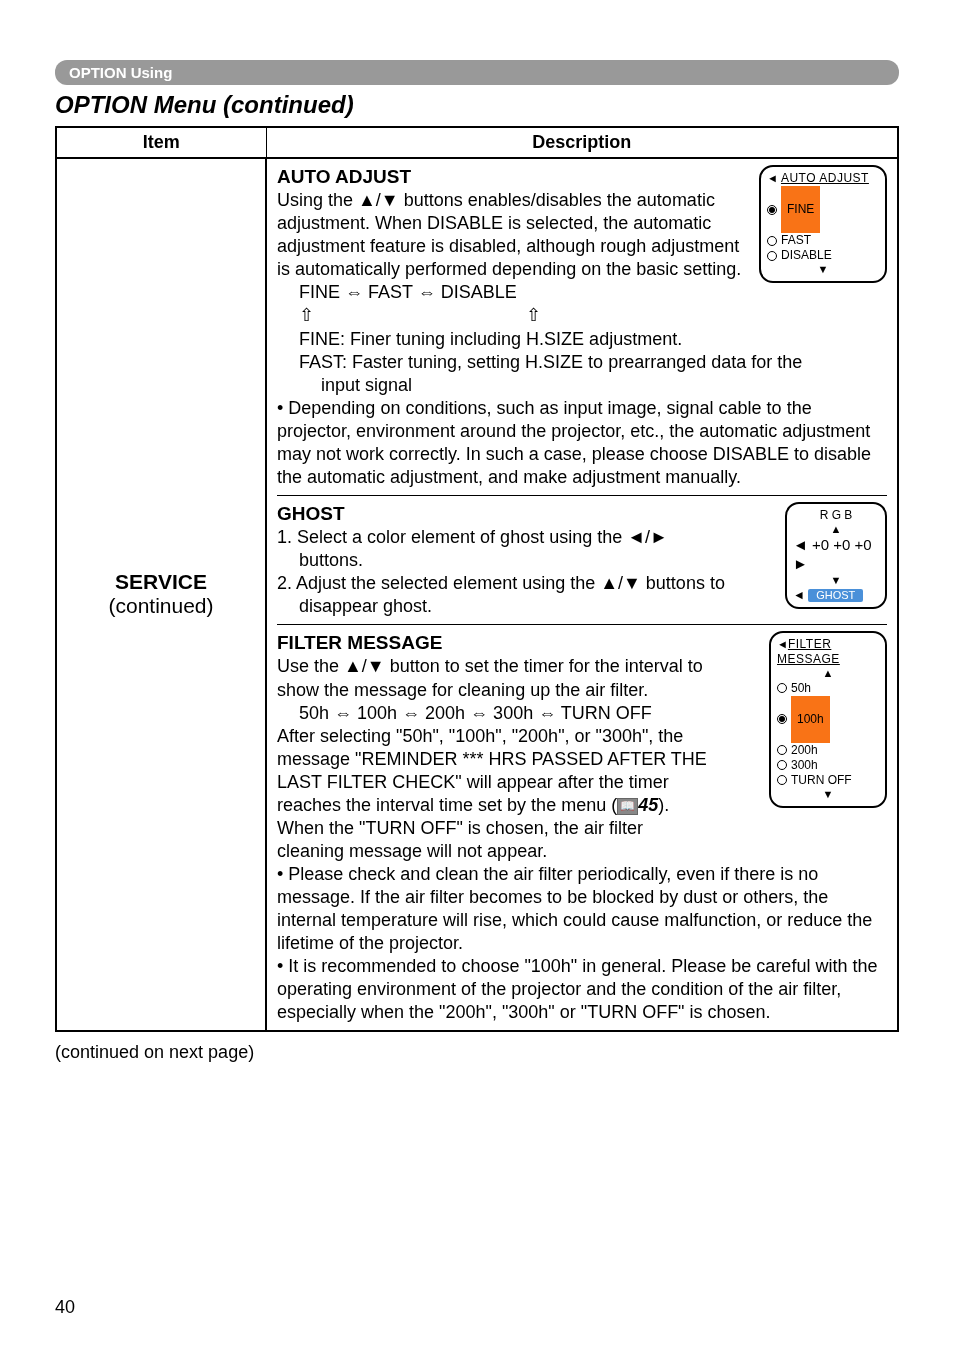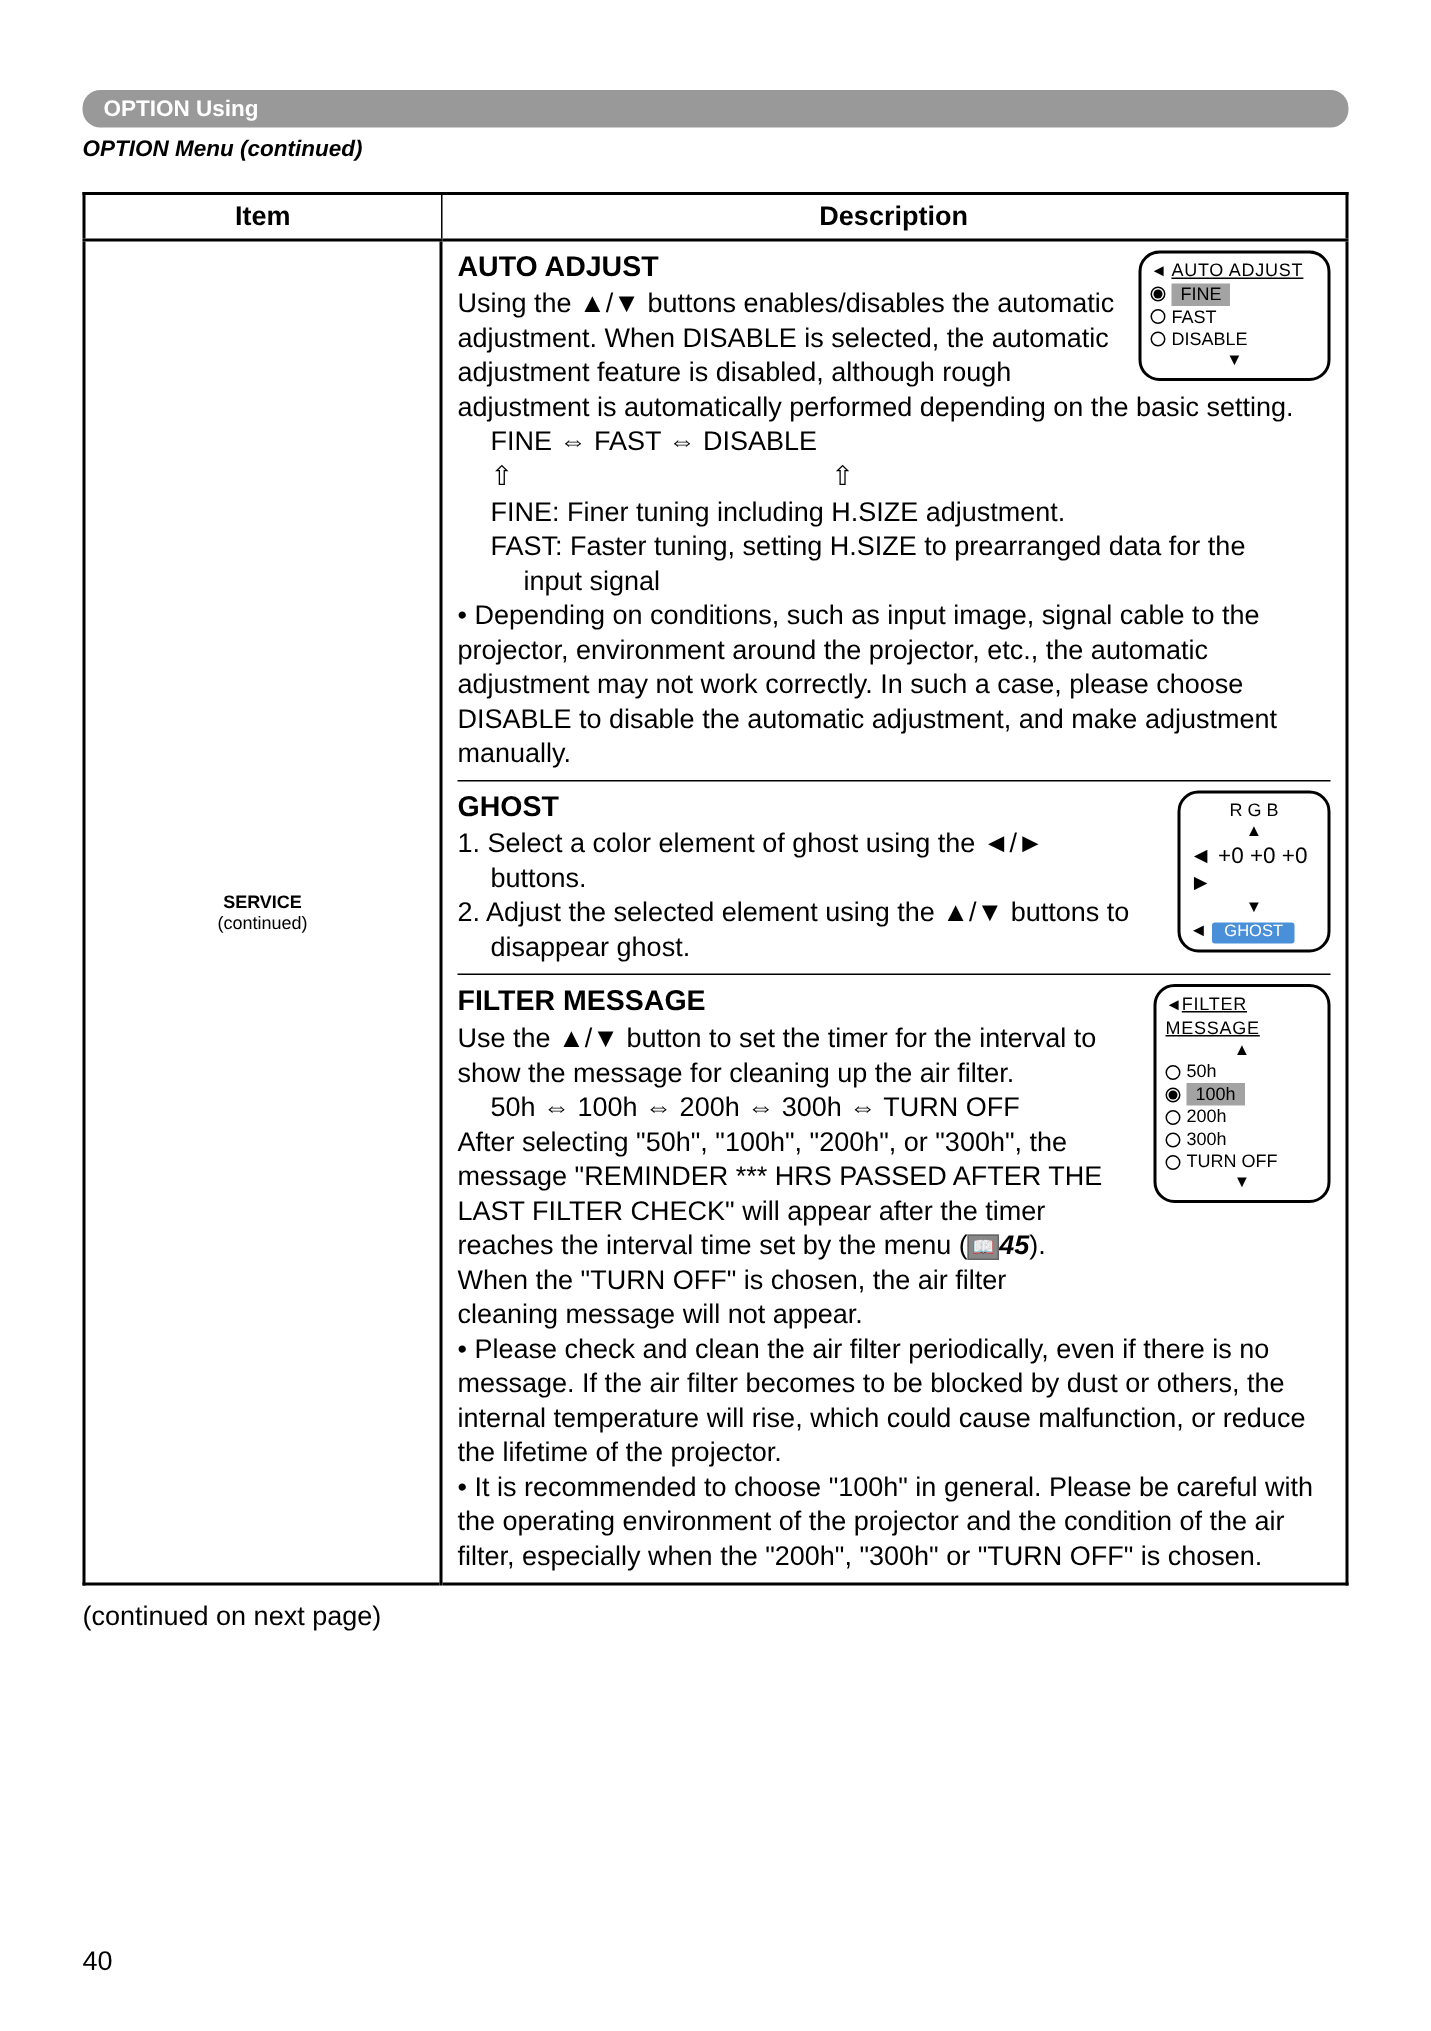--- a/index.html
+++ b/index.html
@@ -17,44 +17,44 @@
     color: #fff;
     font-size: 15px;
     font-weight: bold;
     padding: 4px 14px;
     border-radius: 12px;
     display: inline-block;
     width: 100%;
     margin-bottom: 6px;
   }
   .section-title {
-    font-size: 15px;
+    font-size: 24px;
     font-weight: bold;
     font-style: italic;
-    margin-bottom: 20px;
+    margin-bottom: 7px;
   }
   table.main {
     width: 100%;
     border-collapse: collapse;
     border: 2px solid #000;
   }
   table.main th {
     border: 1px solid #000;
     border-bottom: 2px solid #000;
     font-size: 18px;
     font-weight: bold;
     padding: 4px;
     text-align: center;
   }
   table.main td.left {
     border-right: 2px solid #000;
-    width: 238px;
+    width: 210px;
     text-align: center;
     vertical-align: middle;
-    font-size: 12px;
+    font-size: 21px;
   }
   table.main td.right {
     padding: 6px 10px 6px 10px;
     font-size: 18px;
     line-height: 1.28;
   }
   .subhead { font-weight: bold; font-size: 19px; }
   .indent1 { padding-left: 22px; }
   .indent2 { padding-left: 44px; }
   .floatbox {
@@ -76,21 +76,21 @@
   }
   .floatbox .row { display: flex; align-items: center; gap: 4px; }
   .floatbox .radio {
     display: inline-block; width: 10px; height: 10px;
     border: 1px solid #000; border-radius: 50%;
   }
   .floatbox .radio.sel::after {
     content: ""; display: block; width: 6px; height: 6px;
     background: #000; border-radius: 50%; margin: 1px;
   }
-  .floatbox .hl { background: #a3a3a3; padding: 0 6px; display: inline-block; min-width: 36px; }
+  .floatbox .hl { background: #f97316; padding: 16px 6px; display: inline-block; min-width: 36px; }
   .floatbox .arrow-up, .floatbox .arrow-down { text-align: center; font-size: 11px; }
   .ghostbox .ghostlabel {
     background: #4a90d9; color: #fff; padding: 0 8px; font-size: 11px;
     display: inline-block; border-radius: 2px;
   }
   .cycle-line { padding-left: 22px; }
   .arrows-row {
     padding-left: 22px;
     font-size: 18px;
     letter-spacing: 2px;

